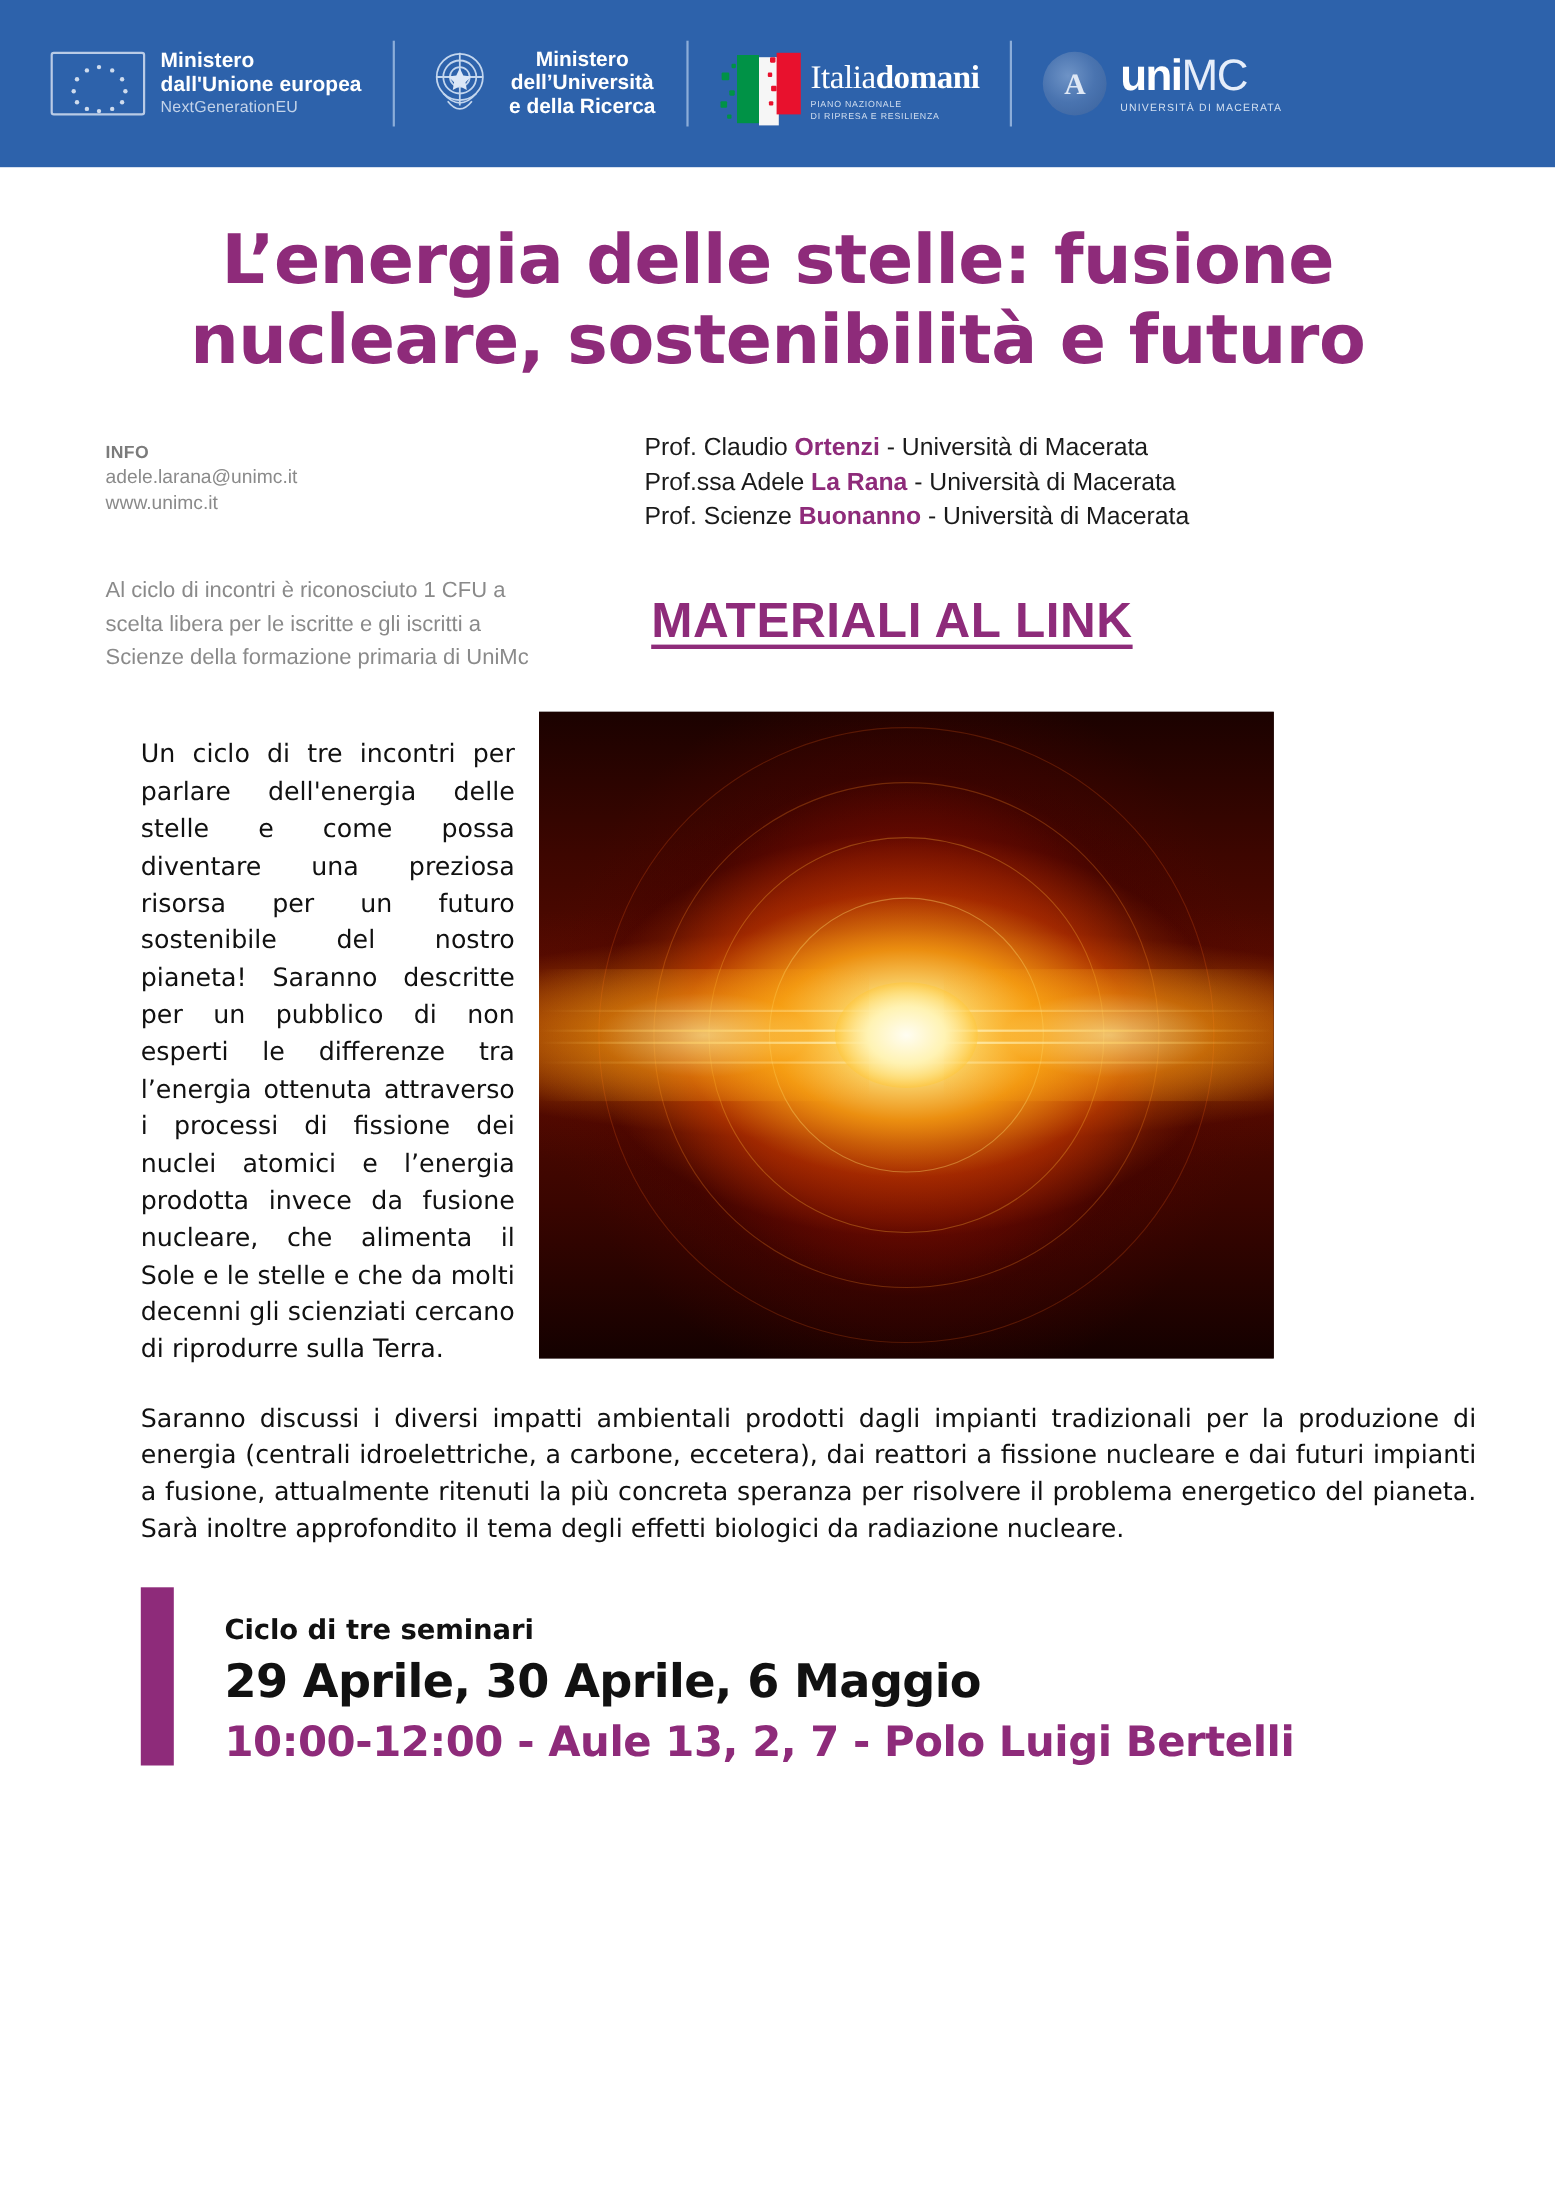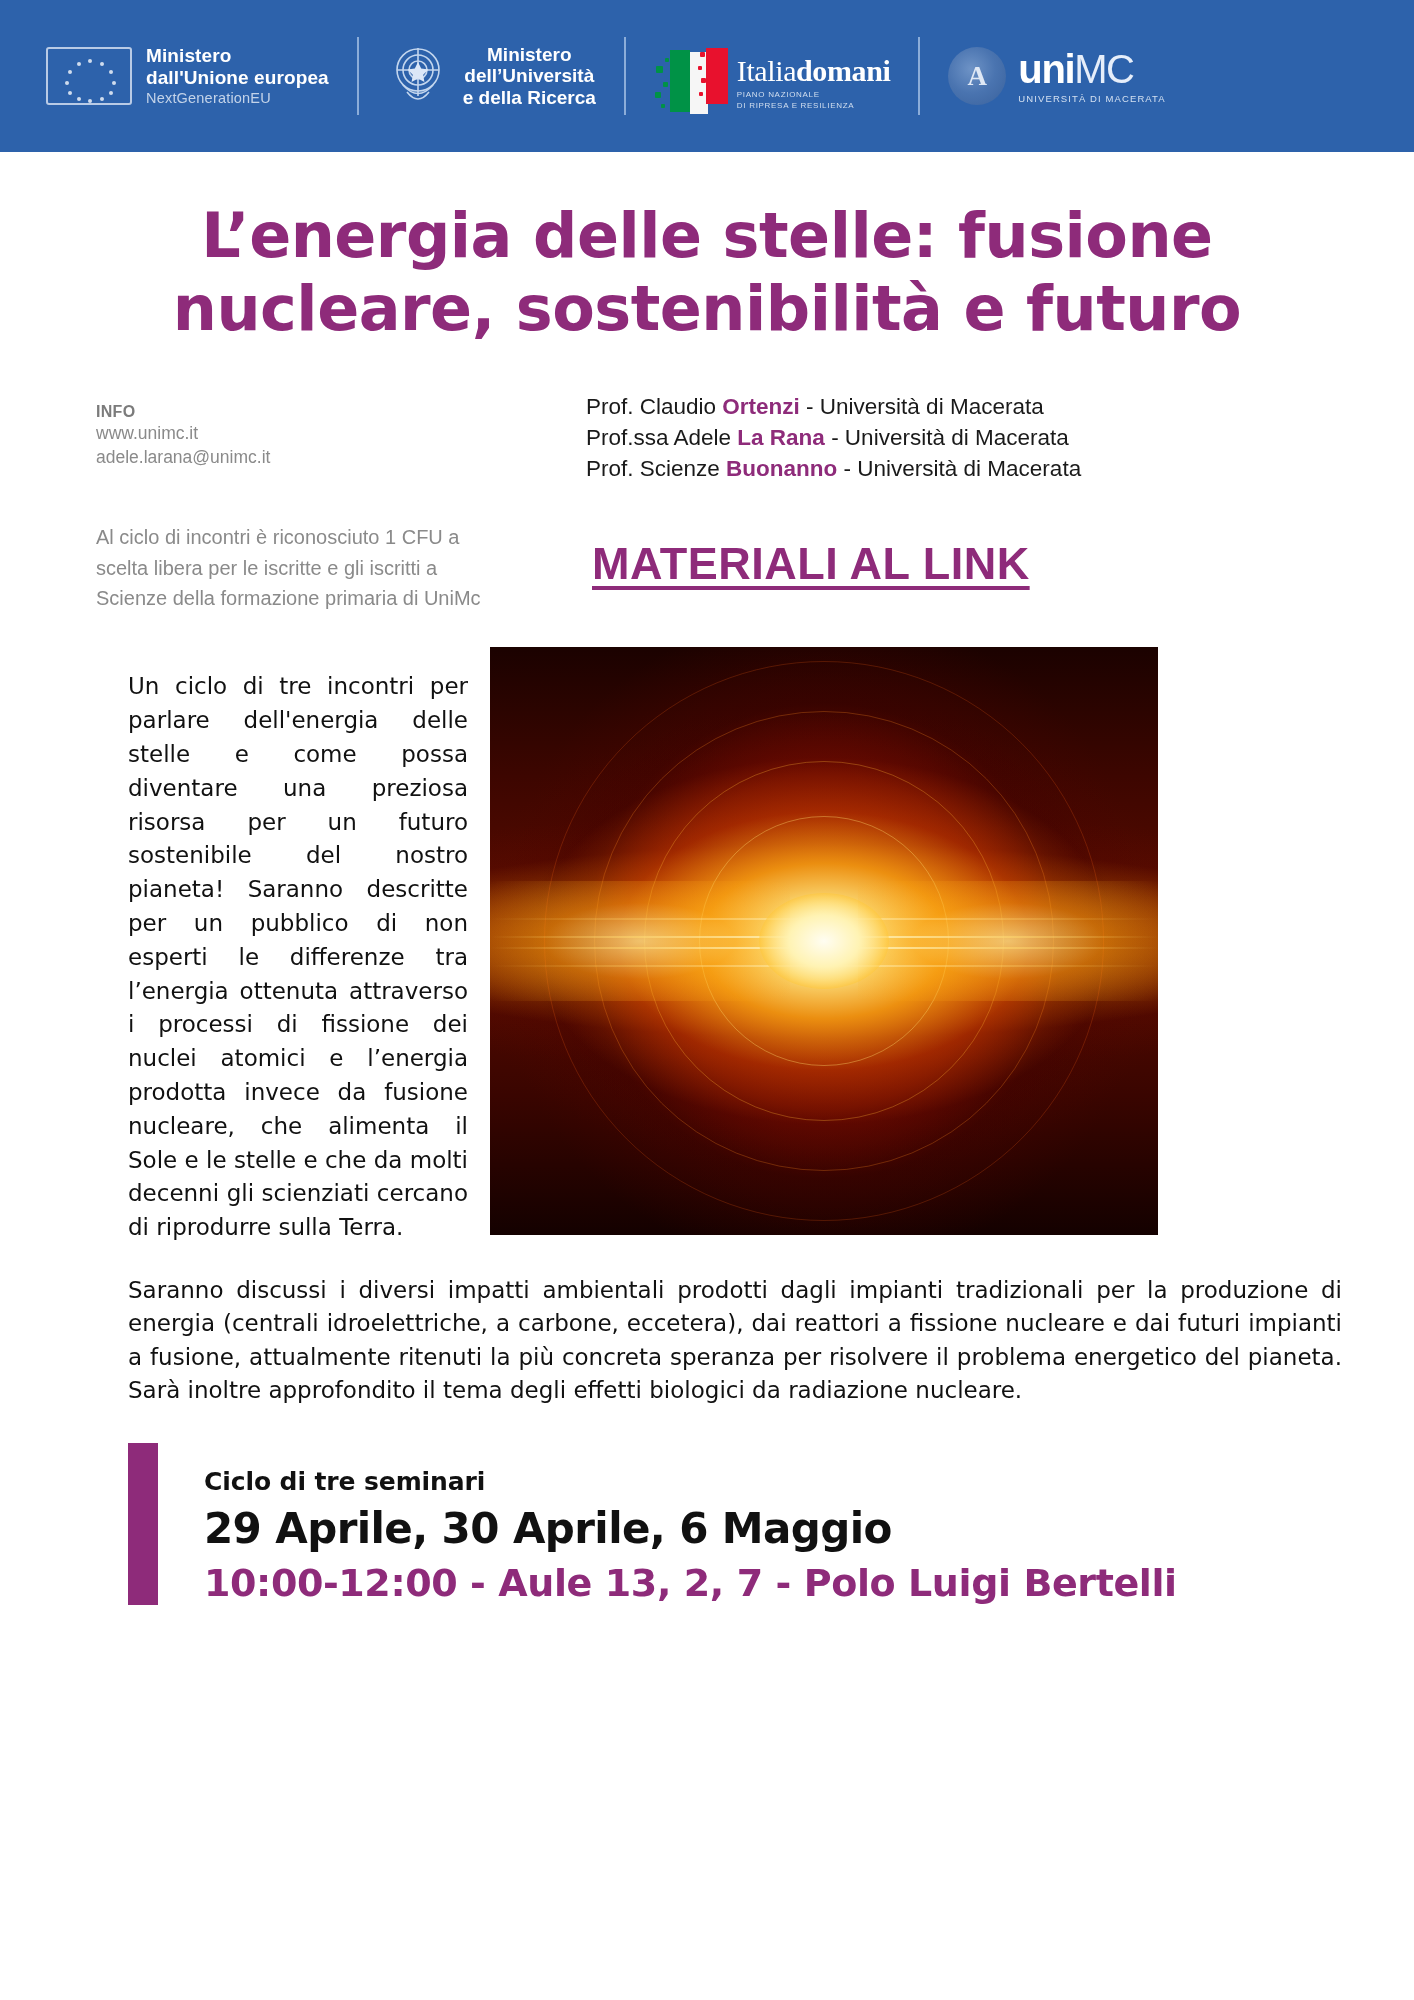--- a/index.html
+++ b/index.html
@@ -405,22 +405,22 @@
 
 <div class="title-wrap">
   <h1 class="poster-title">L’energia delle stelle: fusione
 nucleare, sostenibilità e futuro</h1>
 </div>
 
 <div class="mid-row">
 
   <div class="info-col">
     <div class="info-label">INFO</div>
+    <div class="info-line">adele.larana@unimc.it</div>
     <div class="info-line">www.unimc.it</div>
-    <div class="info-line">adele.larana@unimc.it</div>
     <div class="cfu-block">Al ciclo di incontri è riconosciuto 1 CFU a
 scelta libera per le iscritte e gli iscritti a
 Scienze della formazione primaria di UniMc</div>
   </div>
 
   <div class="speakers-col">
 
     <div class="speaker-line"><span>Prof. Claudio  </span><span class="surname">Ortenzi</span><span> - Università di Macerata</span></div>
 
     <div class="speaker-line"><span>Prof.ssa Adele </span><span class="surname">La Rana</span><span> - Università di Macerata</span></div>

